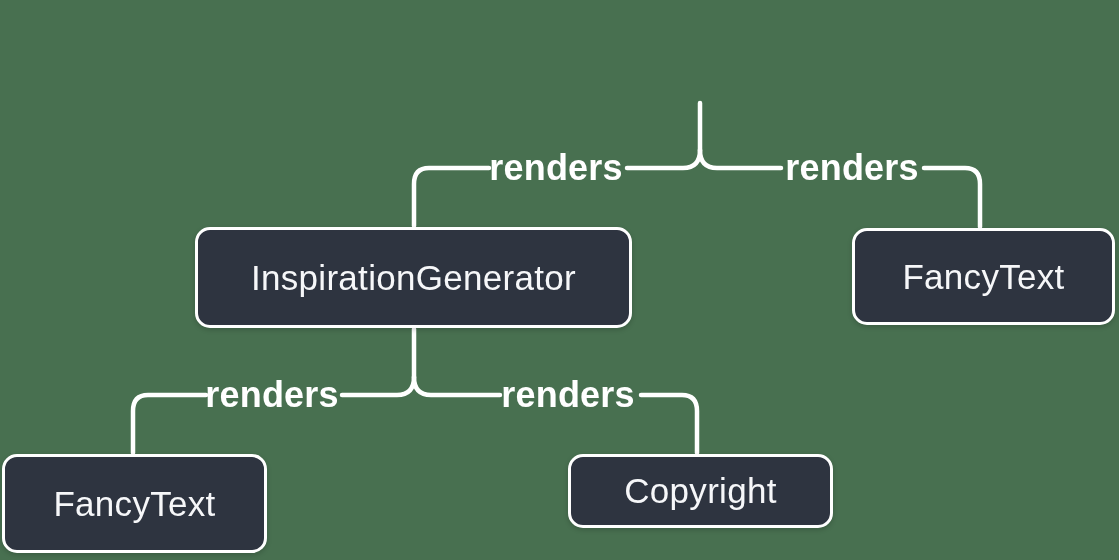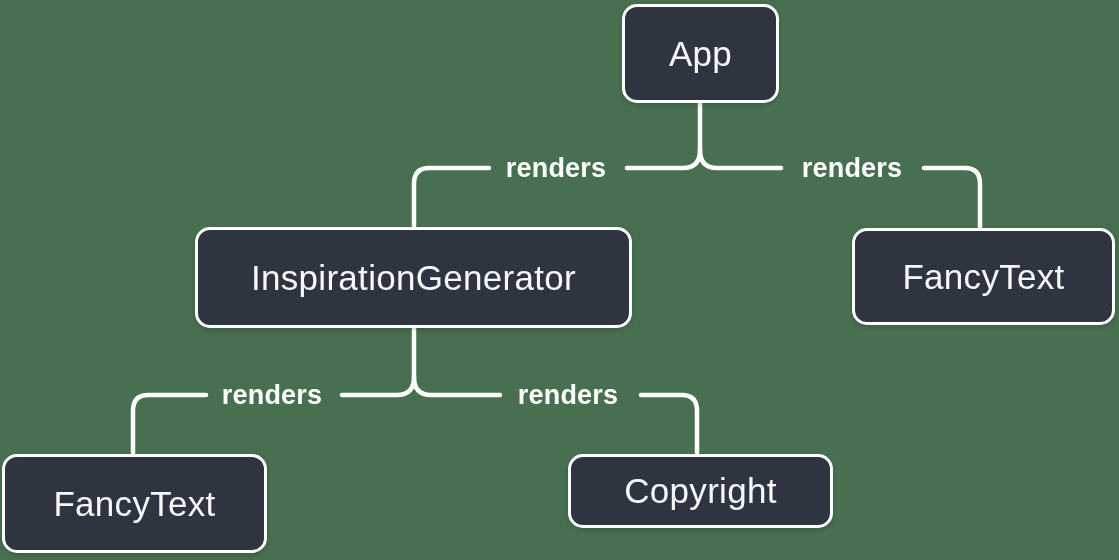--- a/index.html
+++ b/index.html
@@ -52,21 +52,21 @@
   }
   .node-app            { left: 622px; top: 4px;   width: 157px; height: 99px;  }
   .node-inspiration    { left: 195px; top: 227px; width: 437px; height: 101px; justify-content: center; }
   .node-fancytext-top  { left: 852px; top: 228px; width: 263px; height: 97px;  }
   .node-fancytext-bot  { left: 2px;   top: 454px; width: 265px; height: 99px;  }
   .node-copyright      { left: 568px; top: 454px; width: 265px; height: 74px;  }
   .edge-label {
     position: absolute;
     transform: translate(-50%, -50%);
     color: var(--edge-label-text);
-    font-size: 27px;
+    font-size: 36px;
     font-weight: 700;
     letter-spacing: 0.2px;
     white-space: nowrap;
   }
   .edge-label-1 { left: 556px; top: 168px; }
   .edge-label-2 { left: 852px; top: 168px; }
   .edge-label-3 { left: 272px; top: 395px; }
   .edge-label-4 { left: 568px; top: 395px; }
 </style>
 </head>
@@ -82,23 +82,20 @@
     <path d="M700 150 Q700 168 717 168 L781 168"></path>
     <path d="M924 168 L965 168 Q980 168 980 184 L980 227"></path>
 
     <path d="M414 329 V377"></path>
     <path d="M414 377 Q414 395 397 395 L342 395"></path>
     <path d="M206 395 L148 395 Q133 395 133 411 L133 453"></path>
     <path d="M414 377 Q414 395 431 395 L500 395"></path>
     <path d="M641 395 L682 395 Q697 395 697 411 L697 453"></path>
   </svg>
 
-  <div class="node node-app">
-    <span class="node-label">App</span>
-  </div>
 
   <div class="node node-inspiration">
     <span class="node-label">InspirationGenerator</span>
   </div>
 
   <div class="node node-fancytext-top">
     <span class="node-label">FancyText</span>
   </div>
 
   <div class="node node-fancytext-bot">

